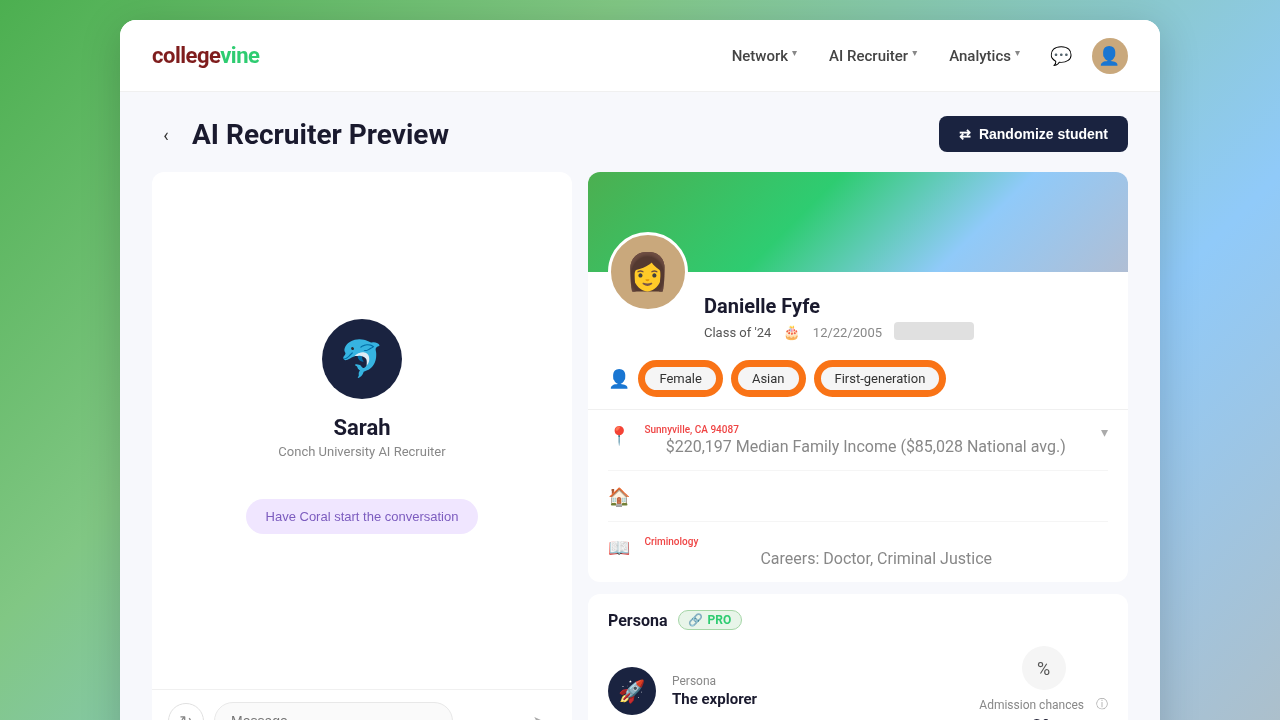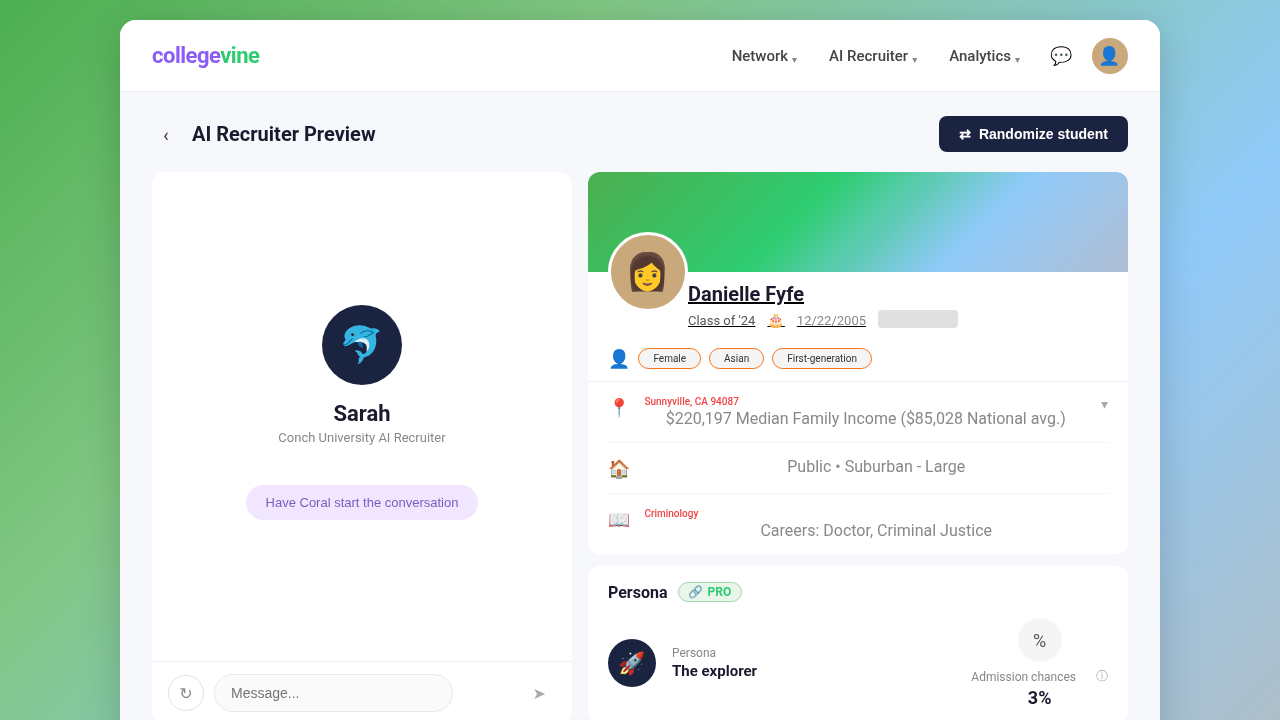--- a/index.html
+++ b/index.html
@@ -28,30 +28,30 @@
       border-bottom: 1px solid #f0f0f0;
       background: #fff;
     }
     .logo {
       font-size: 22px;
       font-weight: 700;
       color: #2ecc71;
       margin-right: auto;
       letter-spacing: -0.5px;
     }
-    .logo span { color: #8b5cf6; }
+    .logo span { color: #7f1d1d; }
     .nav-links {
       display: flex;
       gap: 32px;
       align-items: center;
       margin-right: 24px;
     }
     .nav-link {
       display: flex;
-      align-items: flex-end;
+      align-items: flex-start;
       gap: 4px;
       color: #444;
       font-size: 15px;
       font-weight: 500;
       cursor: pointer;
       text-decoration: none;
     }
     .nav-link .chevron {
       font-size: 10px;
       color: #888;
@@ -102,21 +102,21 @@
       height: 28px;
       display: flex;
       align-items: center;
       justify-content: center;
       cursor: pointer;
       color: #333;
       font-size: 18px;
       margin-right: 12px;
     }
     .page-title {
-      font-size: 20px;
+      font-size: 28px;
       font-weight: 700;
       color: #1a1a2e;
       flex: 1;
     }
     .randomize-btn {
       background: #1a2340;
       color: #fff;
       border: none;
       border-radius: 8px;
       padding: 10px 20px;
@@ -261,22 +261,22 @@
       background: #c9a87c;
       margin-top: -40px;
       overflow: hidden;
       display: flex;
       align-items: center;
       justify-content: center;
       font-size: 36px;
       flex-shrink: 0;
     }
     .student-meta {
-      padding-top: 10px;
-      text-decoration: underline;
+      margin-left: 16px;
+      padding-top: 22px;
     }
     .student-name {
       font-size: 20px;
       font-weight: 700;
       color: #1a1a2e;
       margin-bottom: 4px;
     }
     .student-sub-row {
       display: flex;
       align-items: flex-end;
@@ -300,24 +300,24 @@
     
     .tags-row {
       display: flex;
       align-items: center;
       gap: 8px;
       padding: 4px 20px 12px;
     }
     .person-icon-sm { font-size: 18px; color: #888; }
     .tag {
       background: #f5f5f5;
-      border: 1px solid #f97316;
+      border: 7px solid #f97316;
       border-radius: 20px;
       padding: 4px 14px;
-      font-size: 10px;
+      font-size: 13px;
       color: #333;
     }
     
     .info-section {
       padding: 0 20px;
       border-top: 1px solid #f0f0f0;
     }
     .info-row {
       display: flex;
       align-items: flex-start;
@@ -390,21 +390,21 @@
       height: 44px;
       border-radius: 50%;
       background: #f5f5f5;
       display: flex;
       align-items: center;
       justify-content: center;
       font-size: 18px;
       color: #555;
       margin-bottom: 4px;
     }
-    .admission-label { font-size: 12px; color: #888; display: flex; align-items: center; gap: 20px; }
+    .admission-label { font-size: 12px; color: #888; display: flex; align-items: center; gap: 12px; }
     .admission-pct { font-size: 18px; font-weight: 700; color: #1a1a2e; }
   </style>
 </head>
 <body>
 
 <div class="app-container">
 
   <nav class="nav">
     <div class="logo">
       <span>college</span><span style="color:#2ecc71">vine</span>
@@ -507,21 +507,20 @@
               <div class="info-content">
                 <div class="info-main">Sunnyville, CA 94087</div>
                 <div class="info-sub">$220,197 Median Family Income ($85,028 National avg.)</div>
               </div>
               <span class="info-chevron">▾</span>
             </div>
 
             <div class="info-row">
               <span class="info-icon">🏠</span>
               <div class="info-content">
-                <div class="info-sub">Public • Suburban - Large</div>
               </div>
             </div>
 
             <div class="info-row">
               <span class="info-icon">📖</span>
               <div class="info-content">
                 <div class="info-main">Criminology</div>
                 <div class="info-sub">Careers: Doctor, Criminal Justice</div>
               </div>
             </div>

